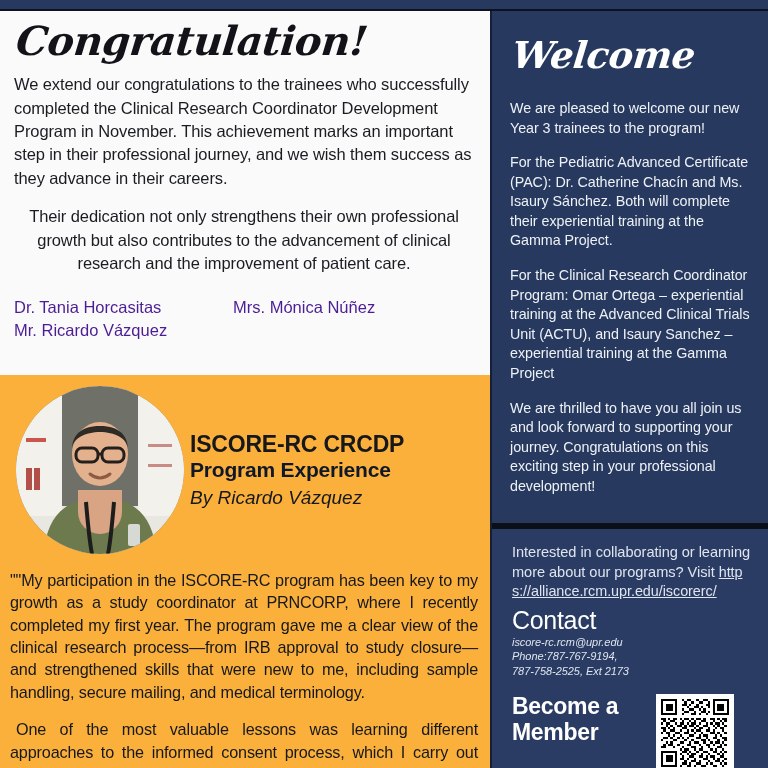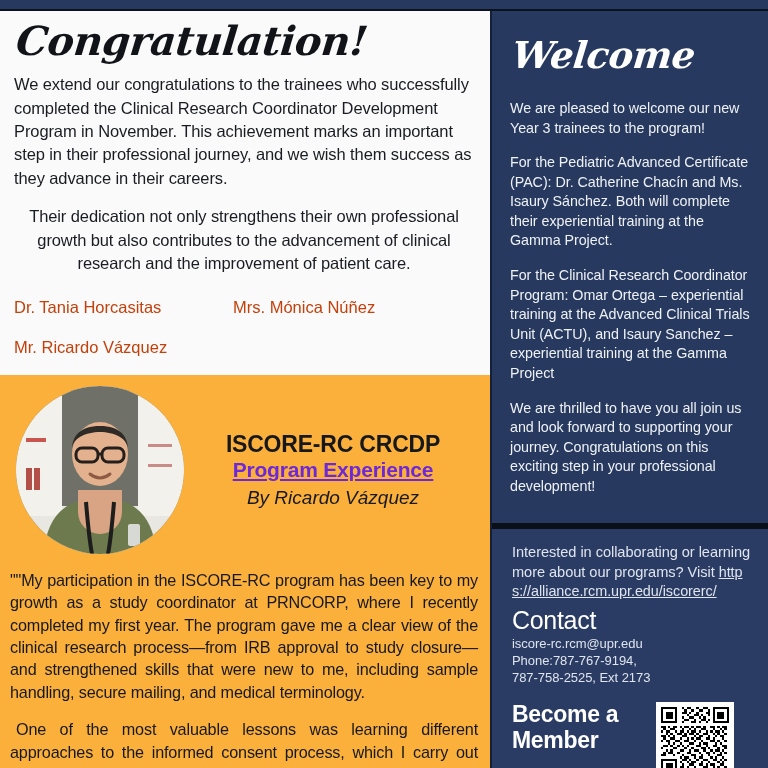--- a/index.html
+++ b/index.html
@@ -41,49 +41,49 @@
     color:#1a1c22;
     margin-top:9px;
     letter-spacing:-0.1px;
   }
   .body-p.second { margin-top:15px;text-align:center; }
 
   .names-grid {
     margin-top:20px;
     display:grid;
     grid-template-columns:215px auto;
-    row-gap:18px;
+    row-gap:1px;
     font-size:16.5px;
-    color:#c2410c;
+    color:#4c1d95;
     line-height:1.38;
   }
   .names-grid .col2 { padding-left:4px; }
 
   
   .orange-section {
     position:absolute; left:0; top:375px; width:490px; height:393px;
     background:#fbb03b; overflow:hidden;
   }
   .orange-head {
     display:flex; align-items:center;
     padding:14px 10px 0 10px;
     height:176px;
   }
   .photo-wrap {
     width:168px; height:168px; border-radius:50%;
     overflow:hidden; flex:0 0 auto; margin-left:6px;
     position:relative; background:#8b8f86;
   }
   .photo-wrap svg { display:block; width:168px; height:168px; }
-  .exp-titles { flex:1; text-align:center; padding-left:6px; padding-right:4px; }
+  .exp-titles { flex:1; text-align:left; padding-left:6px; padding-right:4px; }
   .exp-title {
     font-size:23px; font-weight:700; color:#16181c; letter-spacing:-0.2px;
   }
   .exp-sub {
-    font-size:21px; font-weight:700; color:#6d28d9; margin-top:0; letter-spacing:-0.2px;text-decoration:underline;
+    font-size:21px; font-weight:700; color:#0f172a; margin-top:0; letter-spacing:-0.2px;
   }
   .exp-by {
     font-size:19px; font-style:italic; color:#16181c; margin-top:5px;
   }
   .quote-p {
     font-size:16.2px;
     line-height:1.38;
     color:#16181c;
     text-align:justify;
     padding:0 12px 0 10px;
@@ -129,21 +129,21 @@
     color:#dfe4ee; font-size:14.6px; line-height:1.34; letter-spacing:-0.05px;
   }
   .collab-link {
     display:inline; color:#dfe4ee; text-decoration:underline;
     font-size:14.4px; word-break:break-all;
   }
   .contact-h {
     color:#ffffff; font-size:25px; font-weight:400; margin-top:4px; letter-spacing:-0.3px;
   }
   .contact-line {
-    color:#dfe4ee; font-size:13px; line-height:1.32; letter-spacing:-0.05px;
+    color:#dfe4ee; font-size:11px; line-height:1.32; letter-spacing:-0.05px;font-style:italic;
   }
   .member-row {
     display:flex; align-items:flex-start; margin-top:16px; gap:14px;
   }
   .member-text {
     color:#ffffff; font-size:23px; font-weight:700; line-height:1.12;
     letter-spacing:-0.3px; width:130px;
   }
   .qr { width:78px; height:78px; background:#ffffff; padding:5px; flex:0 0 auto; }
   .qr svg { display:block; }

